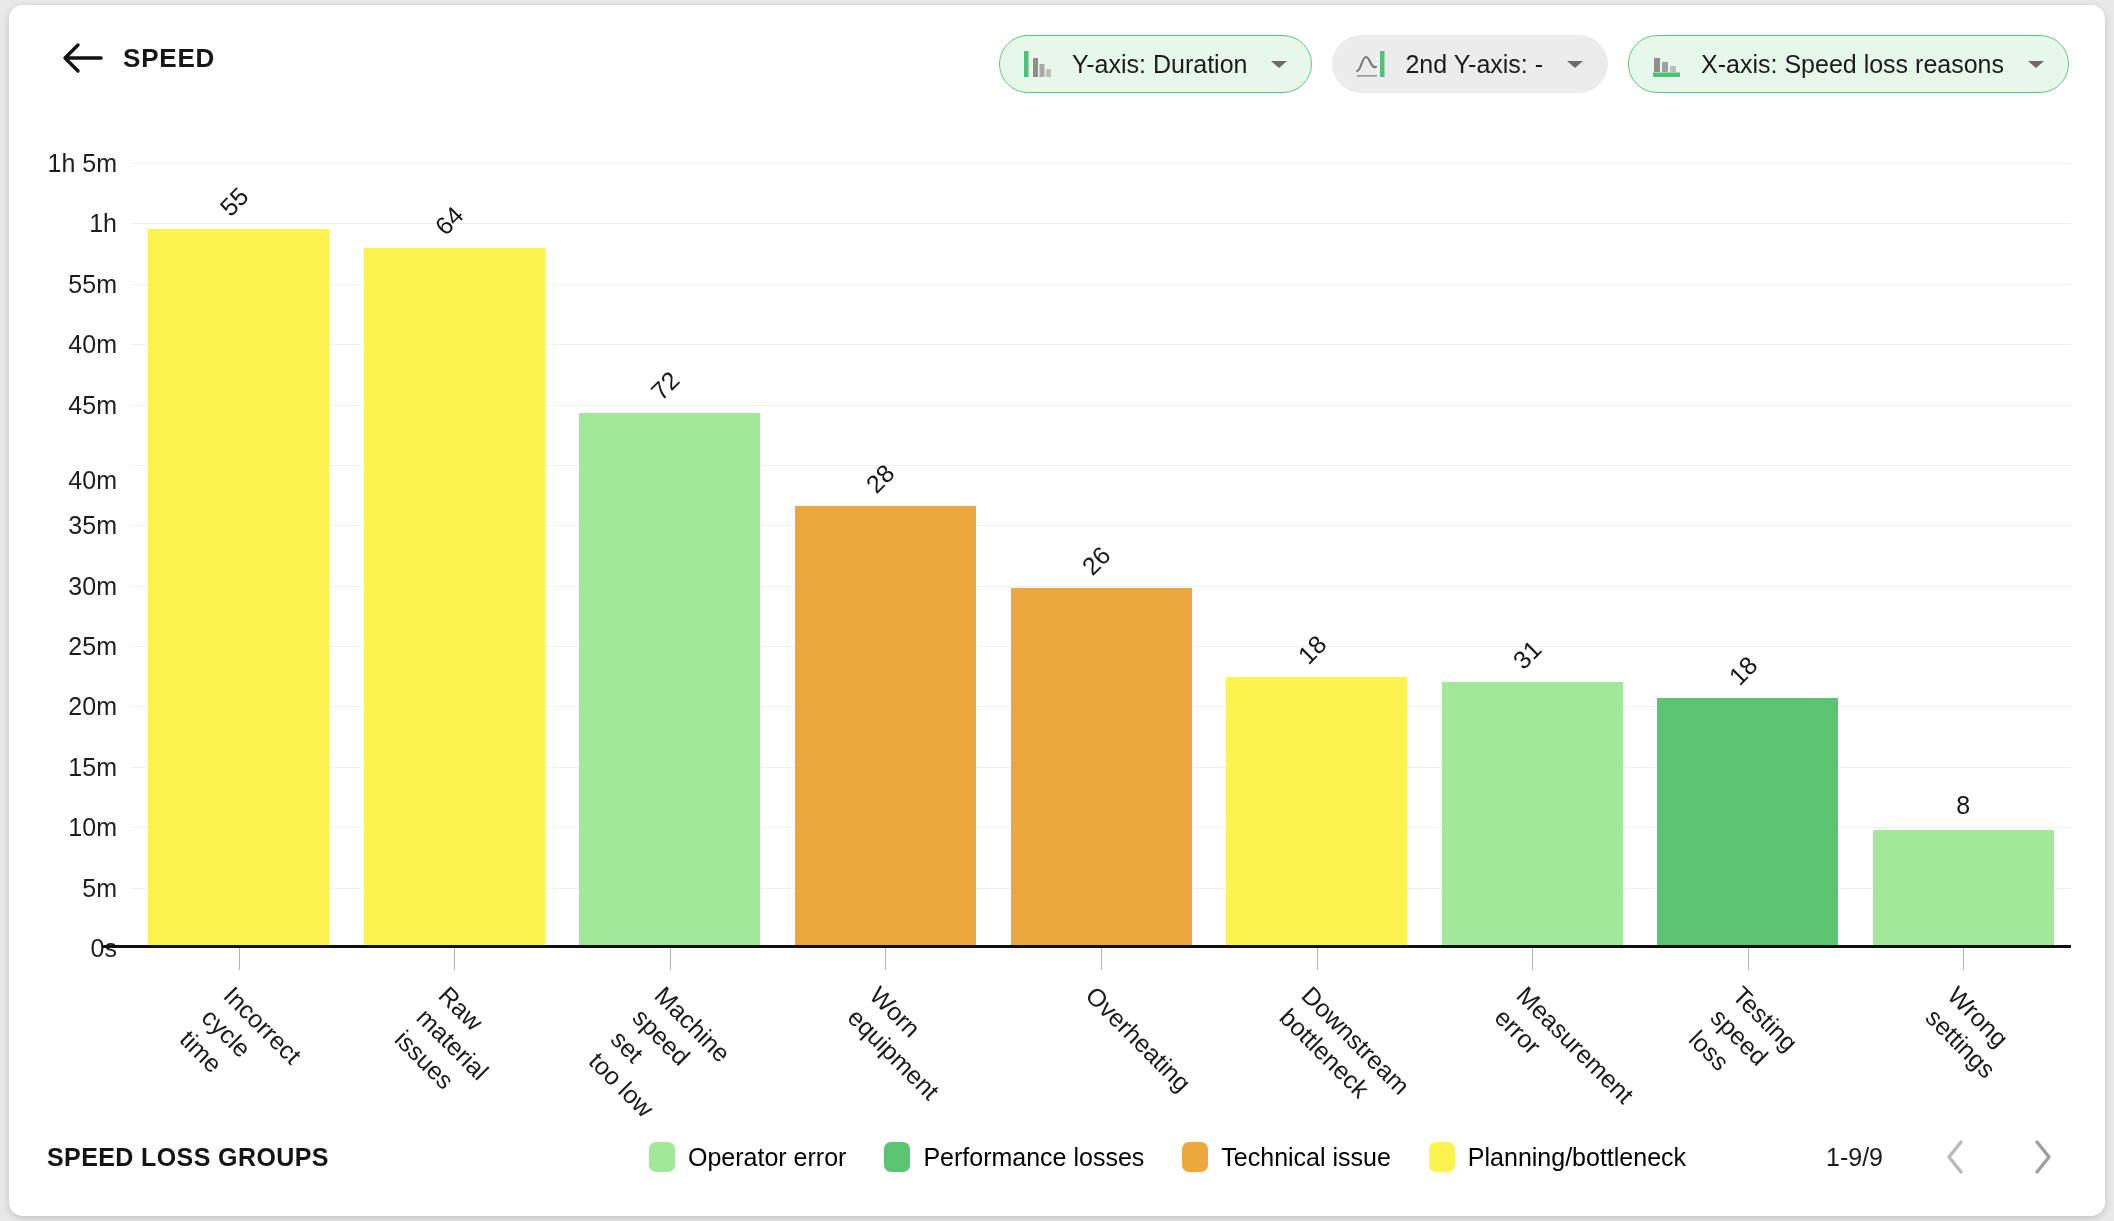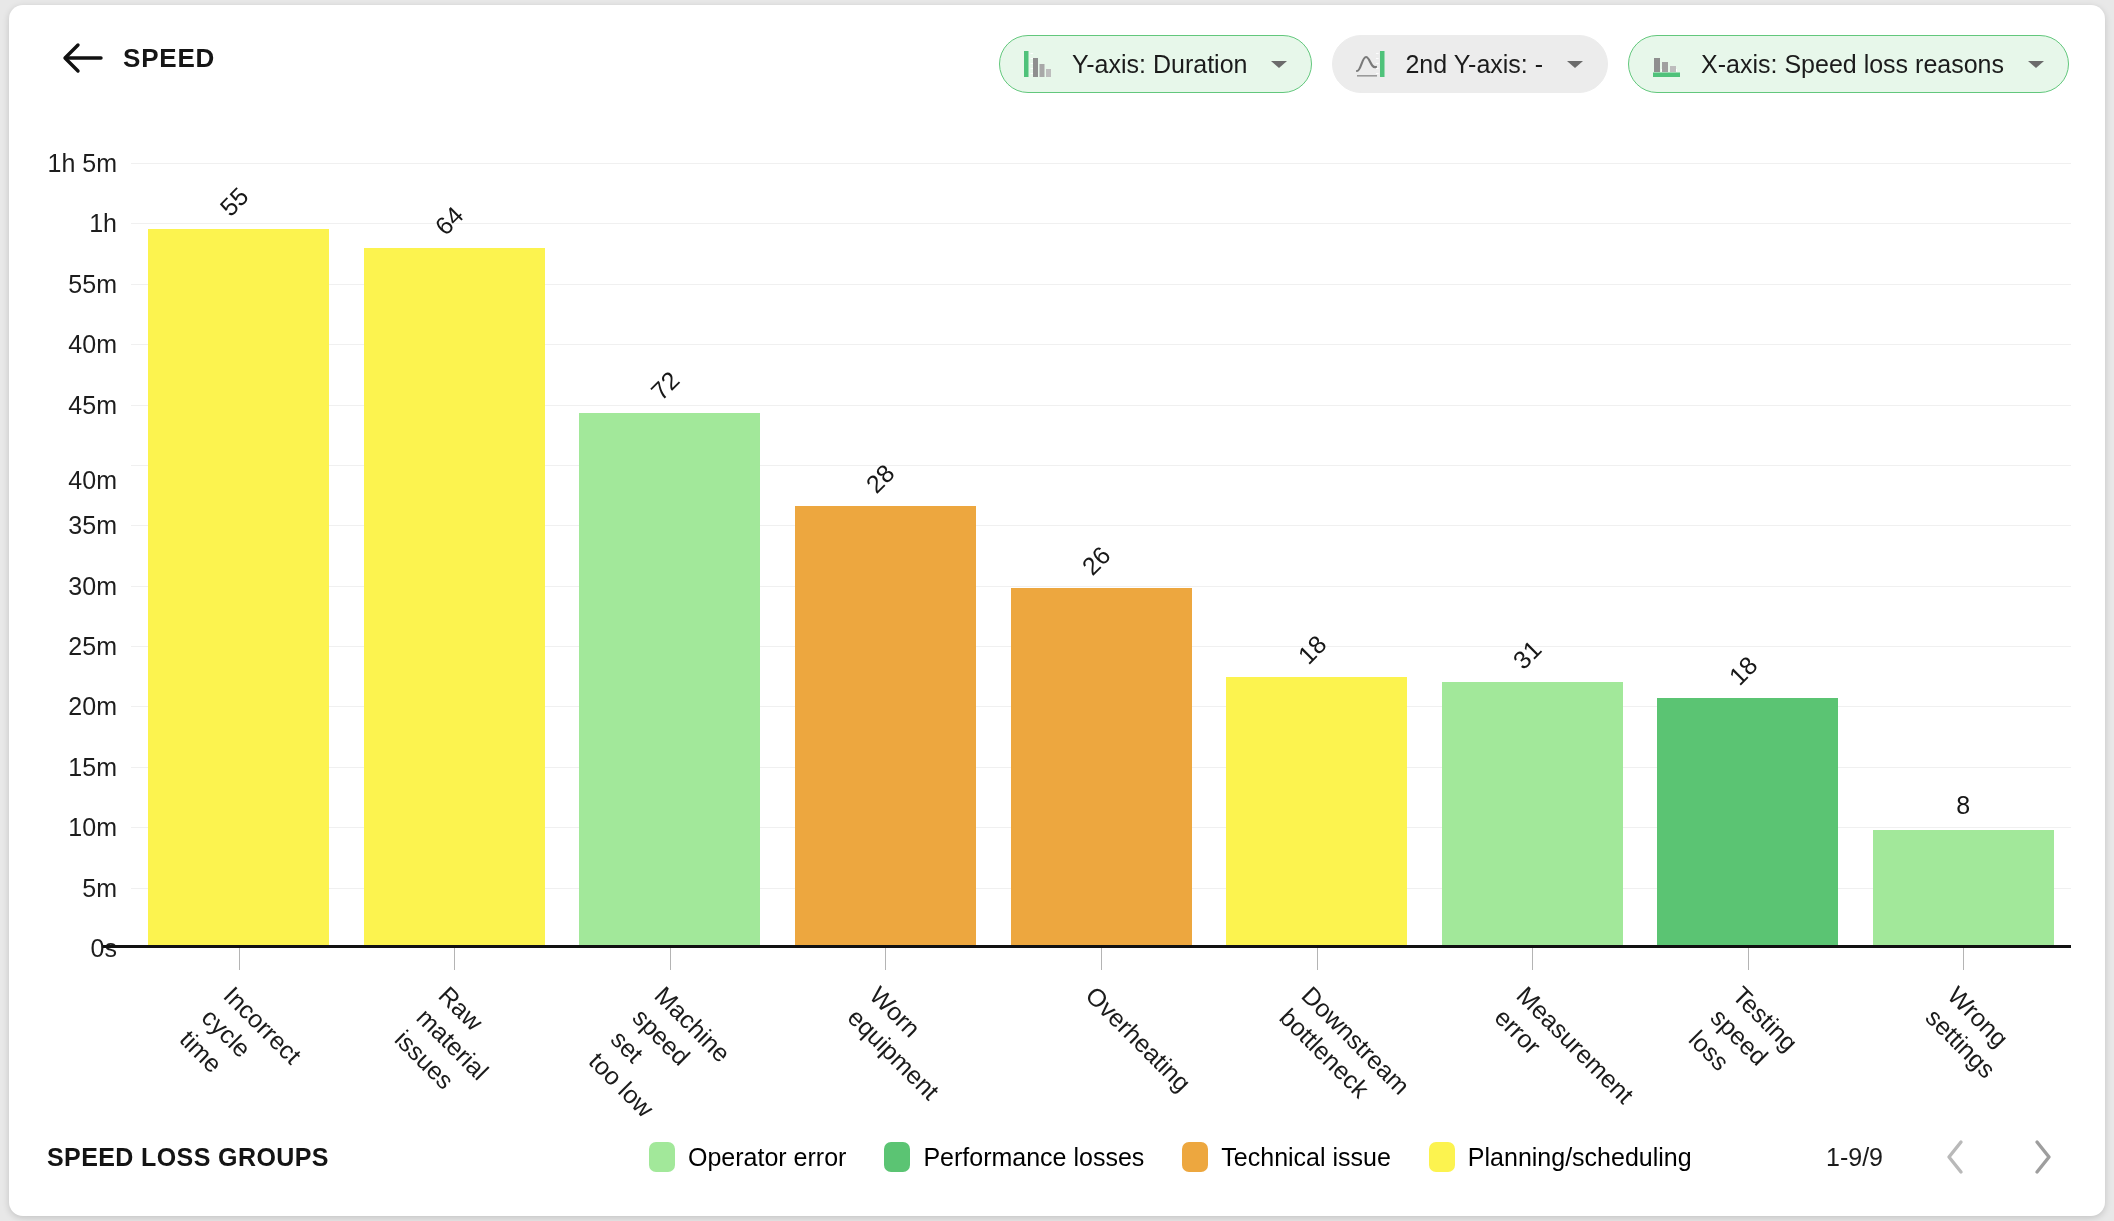--- a/index.html
+++ b/index.html
@@ -465,21 +465,21 @@
         <div class="legend-item">
           <span class="legend-swatch" style="background: rgb(91, 196, 115);"></span>
           <span class="legend-label">Performance losses</span>
         </div>
         <div class="legend-item">
           <span class="legend-swatch" style="background: rgb(237, 167, 63);"></span>
           <span class="legend-label">Technical issue</span>
         </div>
         <div class="legend-item">
           <span class="legend-swatch" style="background: rgb(252, 243, 79);"></span>
-          <span class="legend-label">Planning/scheduling</span>
+          <span class="legend-label">Planning/bottleneck</span>
         </div>
       </div>
 
     <div class="pager">
       <span class="pager-count">1-9/9</span>
       <button class="pager-btn">
         <span>
           <svg width="26" height="38" viewBox="0 0 26 38" fill="none">
             <path d="M19 4 L7 19 L19 34" stroke="#b9b9b9" stroke-width="3.4" stroke-linecap="round" stroke-linejoin="round"></path>
           </svg>

